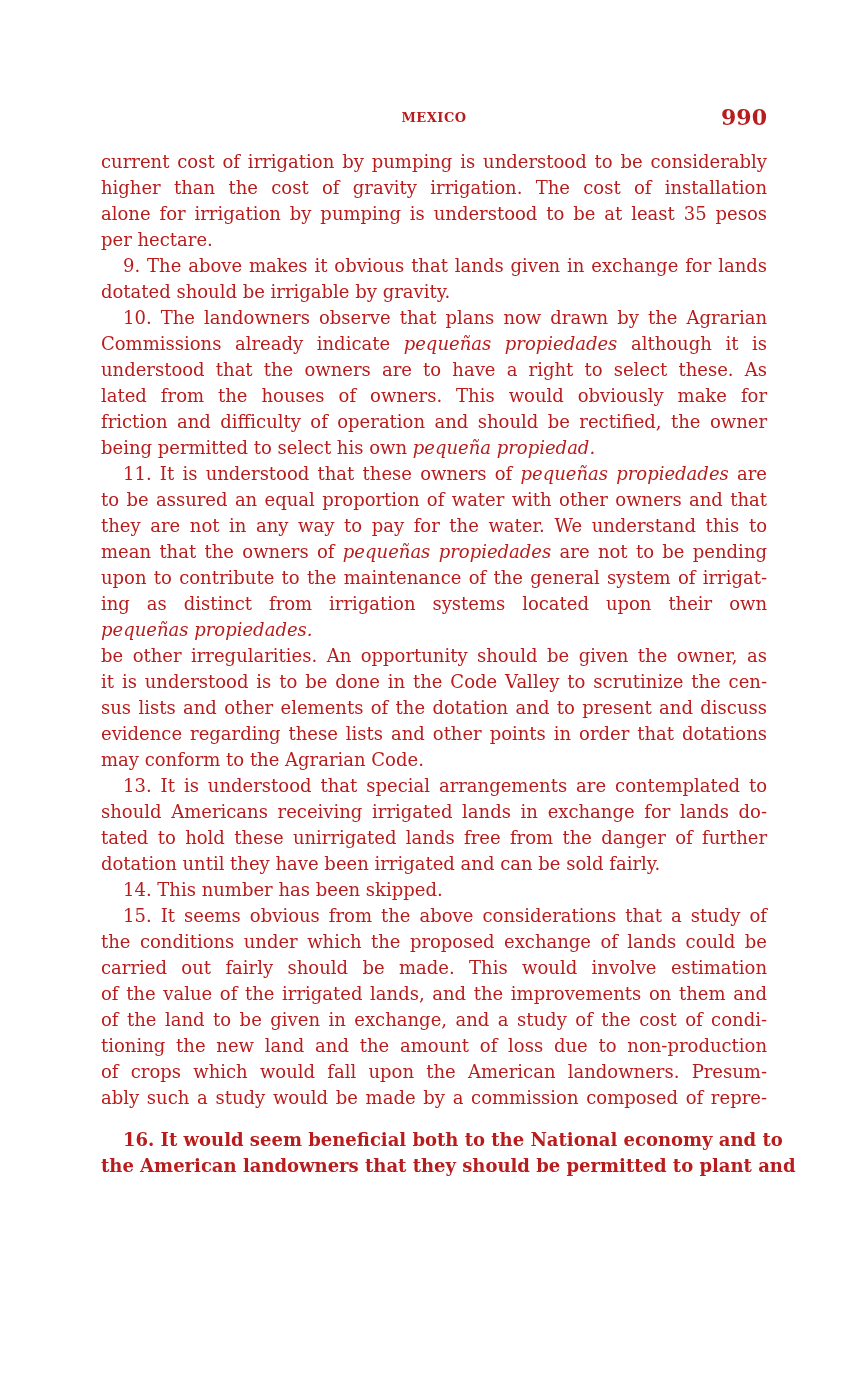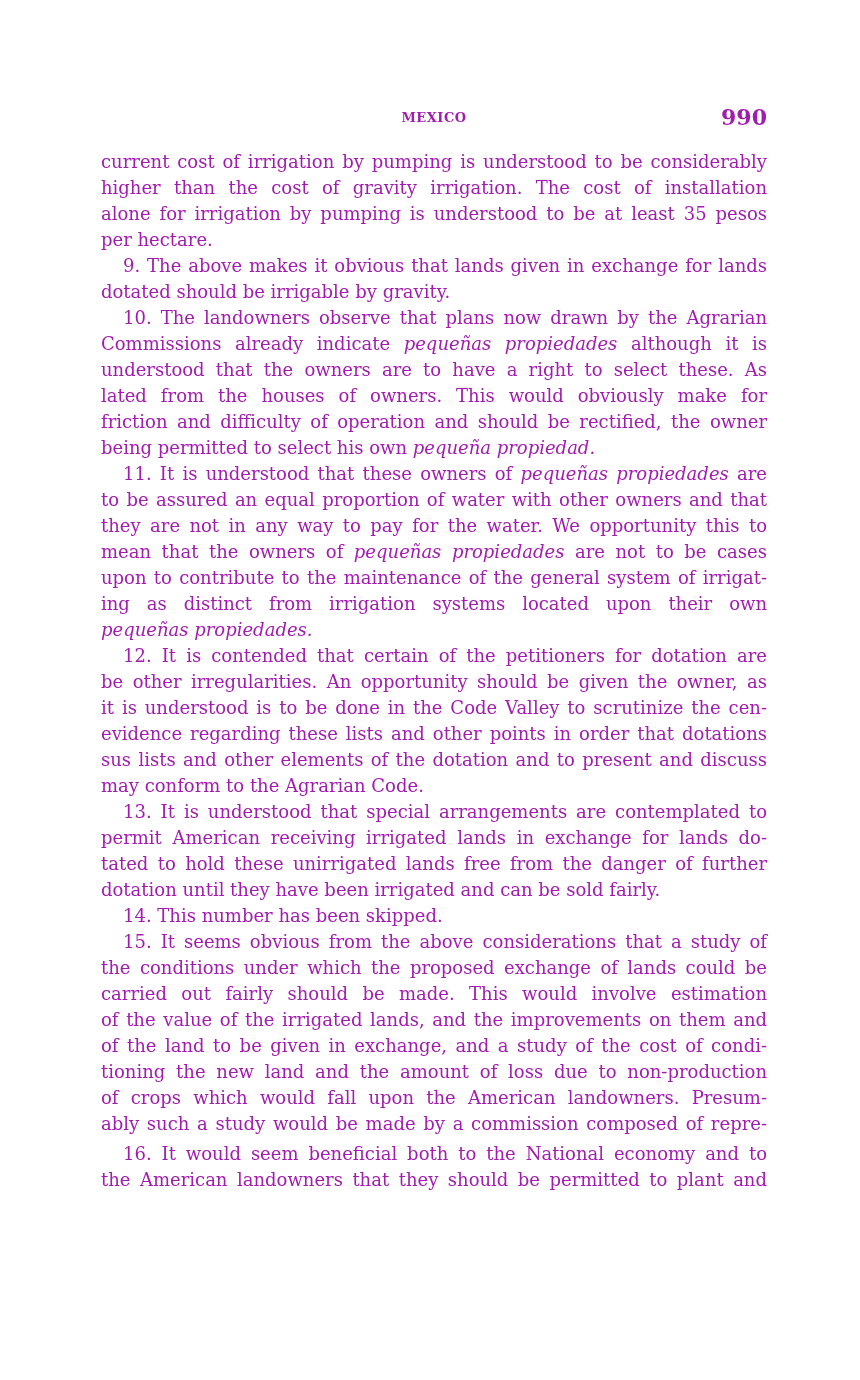--- a/index.html
+++ b/index.html
@@ -1,20 +1,20 @@
 <!DOCTYPE html>
 <html><head>
 <meta charset="utf-8">
 <style>
   html, body { margin: 0; padding: 0; background: #ffffff; }
   body { width: 860px; height: 1380px; position: relative; overflow: hidden; }
   .page {
     position: absolute; left: 101px; top: 104px; width: 666px;
     font-family: "DejaVu Serif", "Liberation Serif", serif;
-    color: #a21caf;
+    color: #b91c1c;
   }
   .running-head { position: relative; height: 34px; }
   .running-title {
     position: absolute; left: 0; right: 0; top: 6px; text-align: center;
     font-size: 13px; letter-spacing: 0.5px; font-weight: bold;
   }
   .page-number {
     position: absolute; right: 0; top: 0;
     font-size: 22px; font-weight: bold;
   }
@@ -51,51 +51,50 @@
         <span class="line indent"><span>10. The landowners observe that plans now drawn by the Agrarian</span></span>
         <span class="line"><span>Commissions already indicate </span><em>pequeñas propiedades</em><span> although it is</span></span>
         <span class="line"><span>understood that the owners are to have a right to select these.  As</span></span>
         <span class="line"><span>lated from the houses of owners.  This would obviously make for</span></span>
         <span class="line"><span>friction and difficulty of operation and should be rectified, the owner</span></span>
         <span class="line last"><span>being permitted to select his own </span><em>pequeña propiedad.</em></span>
       </div>
       <div class="paragraph">
         <span class="line indent"><span>11. It is understood that these owners of </span><em>pequeñas propiedades</em><span> are</span></span>
         <span class="line"><span>to be assured an equal proportion of water with other owners and that</span></span>
-        <span class="line"><span>they are not in any way to pay for the water.  We opportunity this to</span></span>
-        <span class="line"><span>mean that the owners of </span><em>pequeñas propiedades</em><span> are not to be cases</span></span>
+        <span class="line"><span>they are not in any way to pay for the water.  We understand this to</span></span>
+        <span class="line"><span>mean that the owners of </span><em>pequeñas propiedades</em><span> are not to be pending</span></span>
         <span class="line"><span>upon to contribute to the maintenance of the general system of irrigat-</span></span>
         <span class="line"><span>ing as distinct from irrigation systems located upon their own</span></span>
         <span class="line last"><em>pequeñas propiedades.</em></span>
       </div>
       <div class="paragraph">
-        <span class="line indent"><span>12. It is contended that certain of the petitioners for dotation are</span></span>
         <span class="line"><span>be other irregularities.  An opportunity should be given the owner, as</span></span>
         <span class="line"><span>it is understood is to be done in the Code Valley to scrutinize the cen-</span></span>
+        <span class="line"><span>sus lists and other elements of the dotation and to present and discuss</span></span>
         <span class="line"><span>evidence regarding these lists and other points in order that dotations</span></span>
-        <span class="line"><span>sus lists and other elements of the dotation and to present and discuss</span></span>
         <span class="line last"><span>may conform to the Agrarian Code.</span></span>
       </div>
       <div class="paragraph">
         <span class="line indent"><span>13. It is understood that special arrangements are contemplated to</span></span>
-        <span class="line"><span>permit American receiving irrigated lands in exchange for lands do-</span></span>
+        <span class="line"><span>should Americans receiving irrigated lands in exchange for lands do-</span></span>
         <span class="line"><span>tated to hold these unirrigated lands free from the danger of further</span></span>
         <span class="line last"><span>dotation until they have been irrigated and can be sold fairly.</span></span>
       </div>
       <div class="paragraph">
         <span class="line indent last"><span>14. This number has been skipped.</span></span>
       </div>
       <div class="paragraph">
         <span class="line indent"><span>15. It seems obvious from the above considerations that a study of</span></span>
         <span class="line"><span>the conditions under which the proposed exchange of lands could be</span></span>
         <span class="line"><span>carried out fairly should be made.  This would involve estimation</span></span>
         <span class="line"><span>of the value of the irrigated lands, and the improvements on them and</span></span>
         <span class="line"><span>of the land to be given in exchange, and a study of the cost of condi-</span></span>
         <span class="line"><span>tioning the new land and the amount of loss due to non-production</span></span>
         <span class="line"><span>of crops which would fall upon the American landowners.  Presum-</span></span>
         <span class="line"><span>ably such a study would be made by a commission composed of repre-</span></span>
       </div>
-      <div class="paragraph" style="margin-top: 4px;">
+      <div class="paragraph" style="margin-top: 16px; font-weight: bold;">
         <span class="line indent"><span>16. It would seem beneficial both to the National economy and to</span></span>
         <span class="line"><span>the American landowners that they should be permitted to plant and</span></span>
       </div>
     </div>
 </div>
 
 </body></html>

